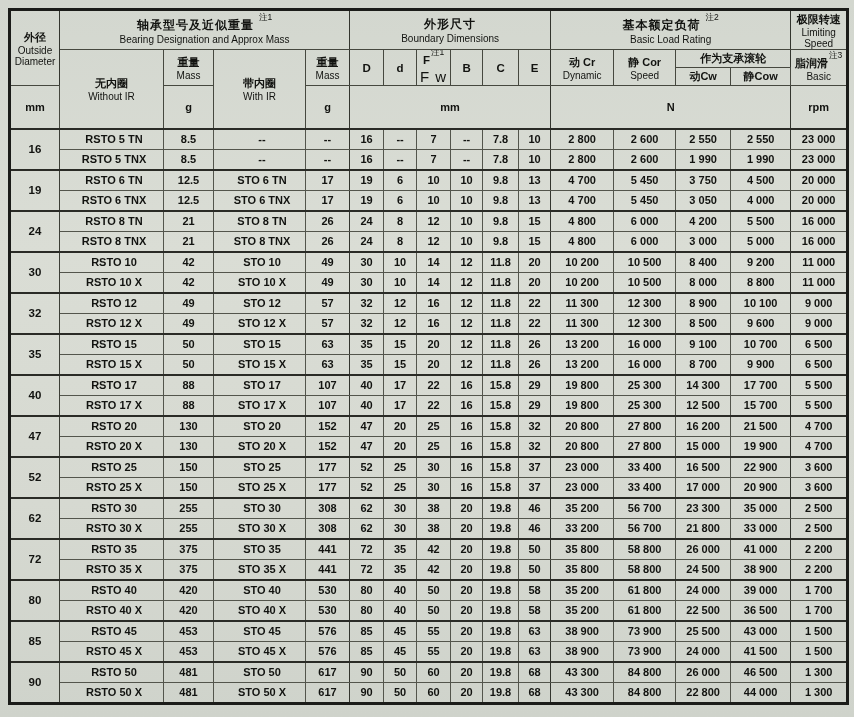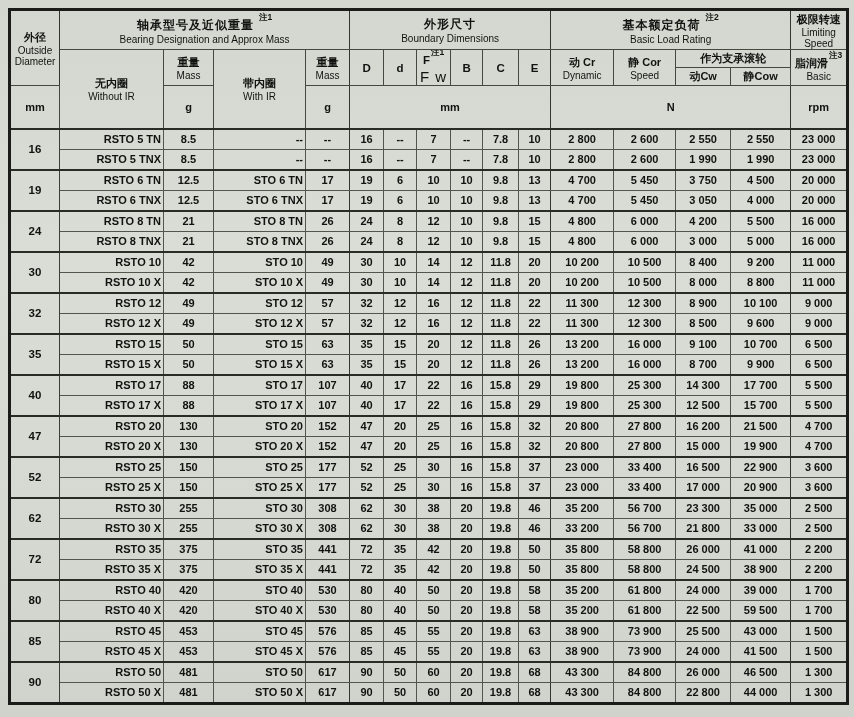--- a/index.html
+++ b/index.html
@@ -38,40 +38,40 @@
   thead tr.hr-b > th { height: 18px; text-align: center; }
   thead tr.hr-c > th { height: 18px; }
   thead tr.hr-d > th { height: 43px; font-size: 11px; font-weight: bold; }
   thead { border-bottom: 2px solid #242521; }
 
   .zh  { font-size: 12px; font-weight: bold; letter-spacing: 1px; }
   .zh-s{ font-size: 11px; font-weight: bold; }
   .en  { font-size: 10px; font-weight: normal; letter-spacing: 0; line-height: 11px; }
   .note {
     font-size: 8.5px;
-    font-weight: bold;
+    font-weight: normal;
     vertical-align: top;
     position: relative;
     top: -3px;
     margin-left: 5px;
     letter-spacing: 0;
   }
   .note-tight { margin-left: 1px; }
   .dimletter { font-size: 11.5px; font-weight: bold; }
   .fw { font-size: 15px; font-weight: normal; letter-spacing: 1px; }
 
   tbody td {
     font-size: 11px;
     font-weight: bold;
     height: 19px;
     line-height: 19px;
     border-color: #53554c;
   }
   tbody tr.group-start > td { border-top: 2px solid #2a2b26; }
-  tbody td.c0, tbody td.c2 { text-align: right; padding-left: 7px; }
+  tbody td.c0, tbody td.c2 { text-align: center; padding-left: 7px; }
   tbody td.dia { font-size: 11.5px; border-right: 1px solid #3c3e36; }
   tbody tr:last-child > td { border-bottom: 2px solid #1b1c19; }
   .vsep { border-right: 1px solid #33352e; }
 </style>
 </head>
 <body>
 
 <div class="page">
   <table class="bearing">
     <colgroup>
@@ -587,21 +587,21 @@
           <td class="c3 vsep">530</td>
           <td class="c4">80</td>
           <td class="c5">40</td>
           <td class="c6">50</td>
           <td class="c7">20</td>
           <td class="c8">19.8</td>
           <td class="c9 vsep">58</td>
           <td class="c10">35 200</td>
           <td class="c11">61 800</td>
           <td class="c12">22 500</td>
-          <td class="c13 vsep">59 500</td>
+          <td class="c13 vsep">36 500</td>
           <td class="c14">1 700</td>
         </tr>
         <tr class="group-start">
           <td rowspan="2" class="dia">85</td>
           <td class="c0">RSTO 45</td>
           <td class="c1">453</td>
           <td class="c2">STO 45</td>
           <td class="c3 vsep">576</td>
           <td class="c4">85</td>
           <td class="c5">45</td>

